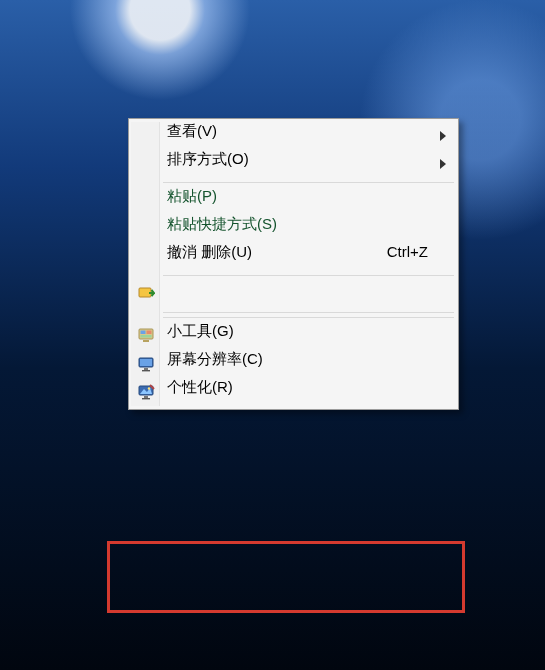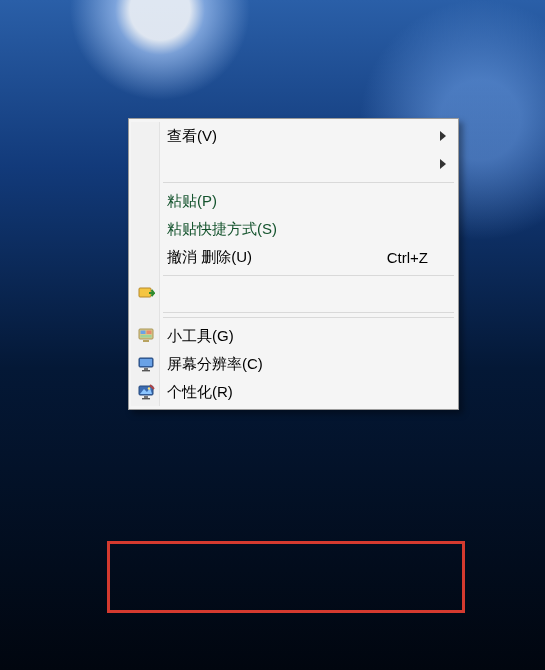--- a/index.html
+++ b/index.html
@@ -3,21 +3,21 @@
 <meta charset="utf-8">
 <style>
 html,body{margin:0;padding:0;width:545px;height:670px;overflow:hidden;font-family:"Microsoft YaHei","Segoe UI",Tahoma,sans-serif;font-size:15px}
 .desktop{position:relative;width:545px;height:670px;background:
  radial-gradient(circle at 160px 10px,rgba(255,255,255,.85) 0 30px,rgba(180,210,255,.6) 45px,rgba(60,100,180,0) 90px),
  radial-gradient(circle at 480px 120px,rgba(120,170,240,.5) 0 40px,rgba(20,40,90,0) 120px),
  linear-gradient(180deg,#2a5fa8 0%,#123a7a 25%,#041836 55%,#01060f 100%)}
 .context-menu{position:absolute;left:128px;top:118px;width:325px;background:#f5f5f5;border:1px solid #9b9b9b;box-shadow:4px 4px 6px rgba(0,0,0,.35);padding:3px 2px}
 .icon-col{position:absolute;left:2px;top:3px;bottom:3px;width:28px;background:#f1f1f1;border-right:1px solid #e2e2e2}
 .items{position:relative}
-.item{position:relative;display:flex;align-items:center;height:28px;padding-left:36px;padding-right:22px;color:#000;cursor:default;white-space:nowrap}
+.item{position:relative;display:flex;align-items:flex-start;height:28px;padding-left:36px;padding-right:22px;color:#000;cursor:default;white-space:nowrap}
 .item.disabled{color:#14532d}
 .item .shortcut{position:absolute;right:28px}
 .item .arrow{position:absolute;right:10px;top:50%;transform:translateY(-50%);width:0;height:0;border-top:5px solid transparent;border-bottom:5px solid transparent;border-left:6px solid #333}
 .sep{margin:4px 2px 4px 32px;height:1px;background:#d9d9d9}
 .ico{position:absolute;left:6px;top:50%;transform:translateY(-50%);width:18px;height:18px;display:flex;align-items:center;justify-content:center}
 .ico svg{width:18px;height:18px}
 .highlight-box{position:absolute;left:107px;top:541px;width:352px;height:66px;border:3px solid #d43a2f;pointer-events:none}
 </style>
 </head>
 <body>
@@ -26,20 +26,21 @@
 
   <div class="context-menu">
     <div class="icon-col"></div>
     <div class="items">
 
       <div class="item">
         <span>查看(V)</span>
         <span class="arrow"></span>
       </div>
       <div class="item">
+        <span>排序方式(O)</span>
         <span class="arrow"></span>
       </div>
 
       <div class="sep"></div>
 
       <div class="item disabled">
         <span>粘贴(P)</span>
       </div>
       <div class="item disabled">
         <span>粘贴快捷方式(S)</span>

